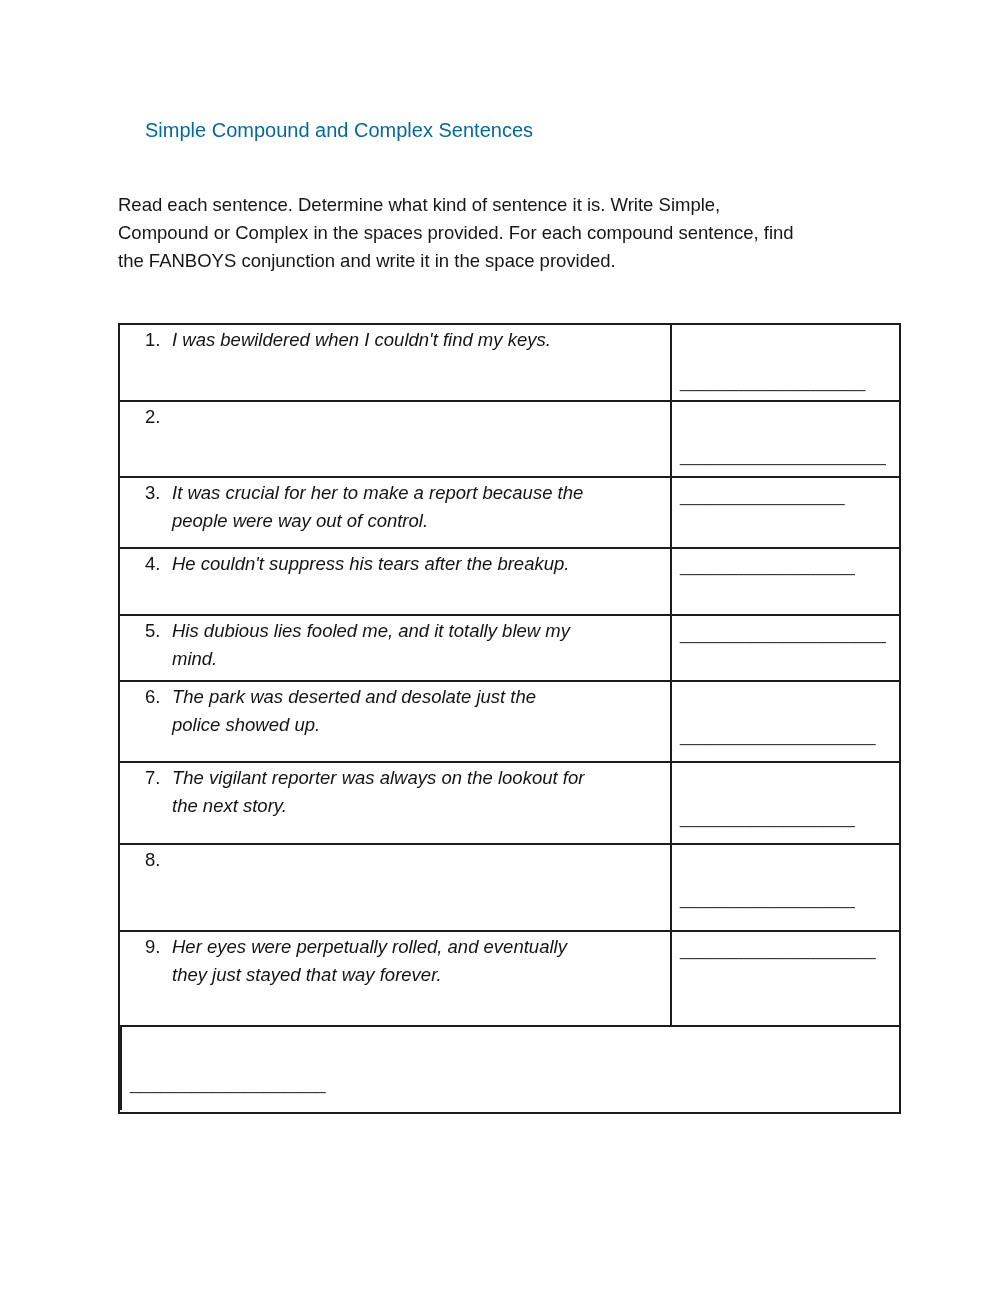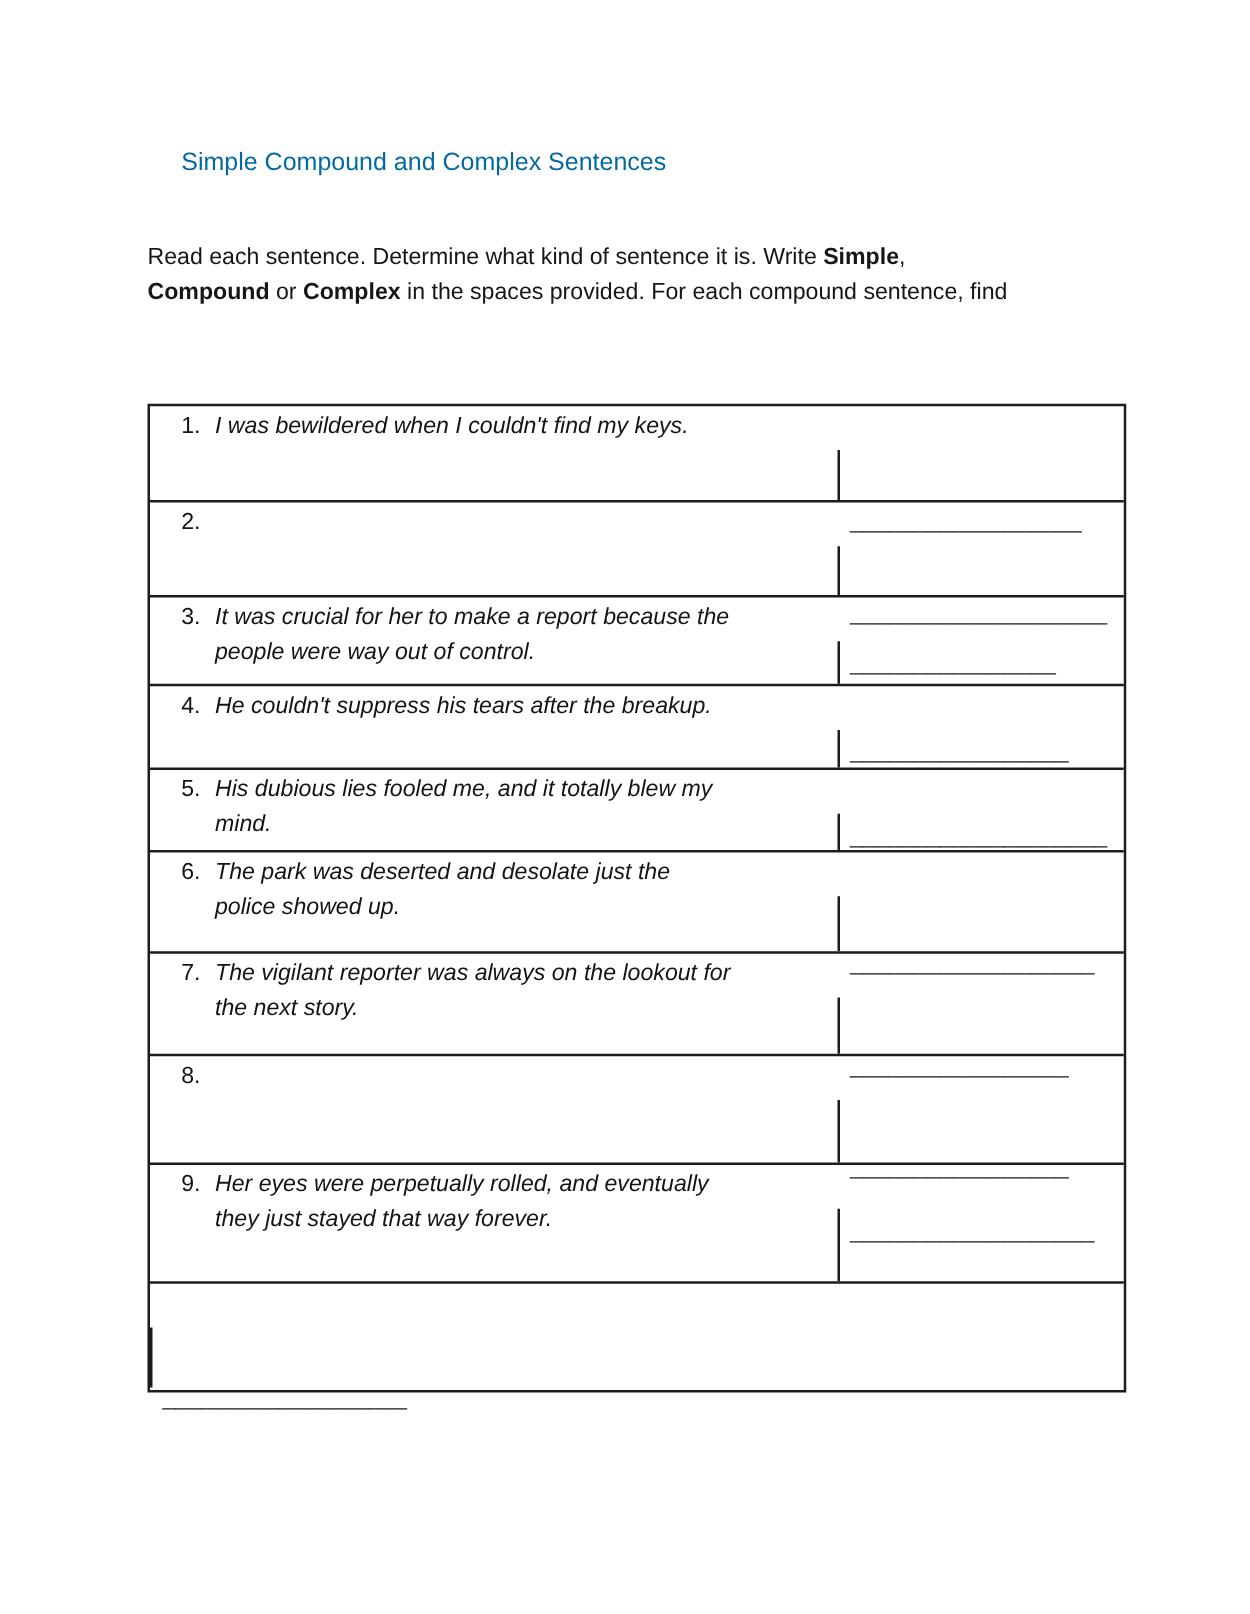--- a/index.html
+++ b/index.html
@@ -12,55 +12,55 @@
     -webkit-font-smoothing:antialiased;
   }
   .title {
     position:absolute; left:145px; top:116px;
     font-size:20px; line-height:28px; color:#0369a1;
   }
   .instructions {
     position:absolute; left:118px; top:191px; width:783px;
     font-size:18.5px; line-height:28px; color:#161616;
   }
-  .instructions b { font-weight:bold; }
+  .instructions b { font-weight:normal; }
   .ws-table {
     position:absolute; left:118px; top:323px; width:783px; height:791px;
     border:2px solid #1c1c1c;
   }
   .trow { position:relative; display:flex; width:100%; }
   .trow + .trow { border-top:2px solid #1c1c1c; }
   .cell-sentence {
     width:550px; flex:none; display:flex;
     padding:1px 0 0 25px;
     font-size:18.5px; line-height:28px; color:#141414;
   }
   .num { width:27px; flex:none; }
   .sentence-text { white-space:pre-line;font-style:italic; }
   .cell-answer {
     position:relative; flex:1 1 auto;
     border-left:2px solid #1c1c1c;
-    margin-top:35px;
   }
   .blank {
     position:absolute; left:8px;
     font-size:18.5px; line-height:19px; letter-spacing:0;
     color:#3a3a3a; white-space:nowrap;
   }
 </style>
 </head>
 <body>
 
 <div class="page">
 
   <div class="title">Simple Compound and Complex Sentences</div>
 
   <div class="instructions">
     <div><span>Read each sentence. Determine what kind of sentence it is. Write </span><b>Simple</b><span>,</span></div>
     <div><b>Compound</b><span> or </span><b>Complex</b><span> in the spaces provided. For each compound sentence, find</span></div>
+    <div><span>the </span><b>FANBOYS</b><span> conjunction and write it in the space provided.</span></div>
   </div>
 
   <div class="ws-table">
 
     <div class="trow" style="height:75px">
       <div class="cell-sentence">
           <span class="num">1.</span>
           <span class="sentence-text">I was bewildered when I couldn't find my keys.</span>
         </div>
       <div class="cell-answer">

